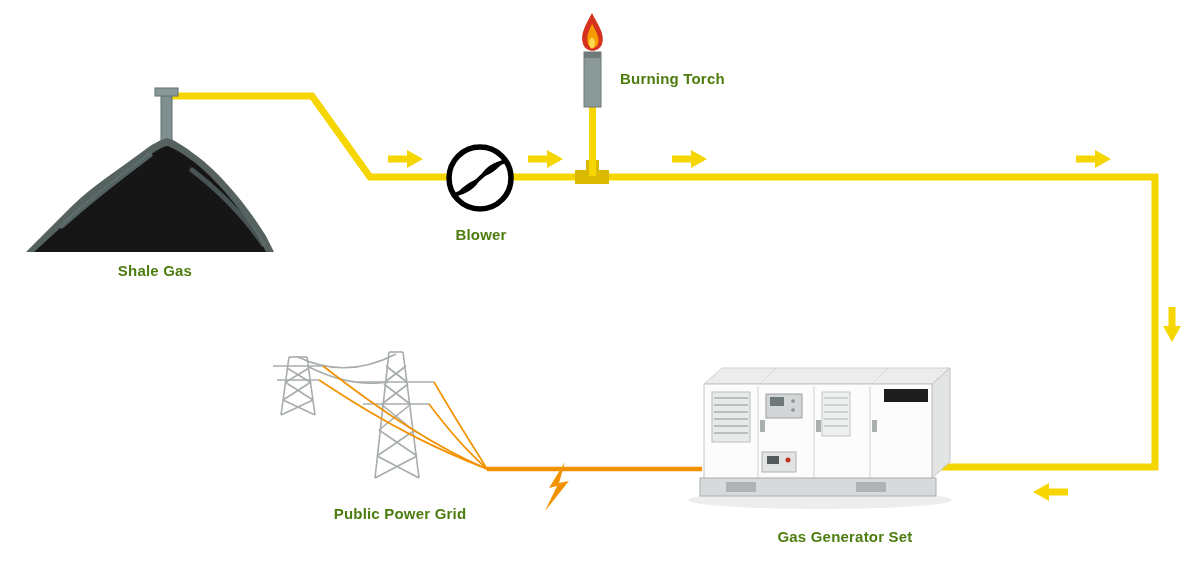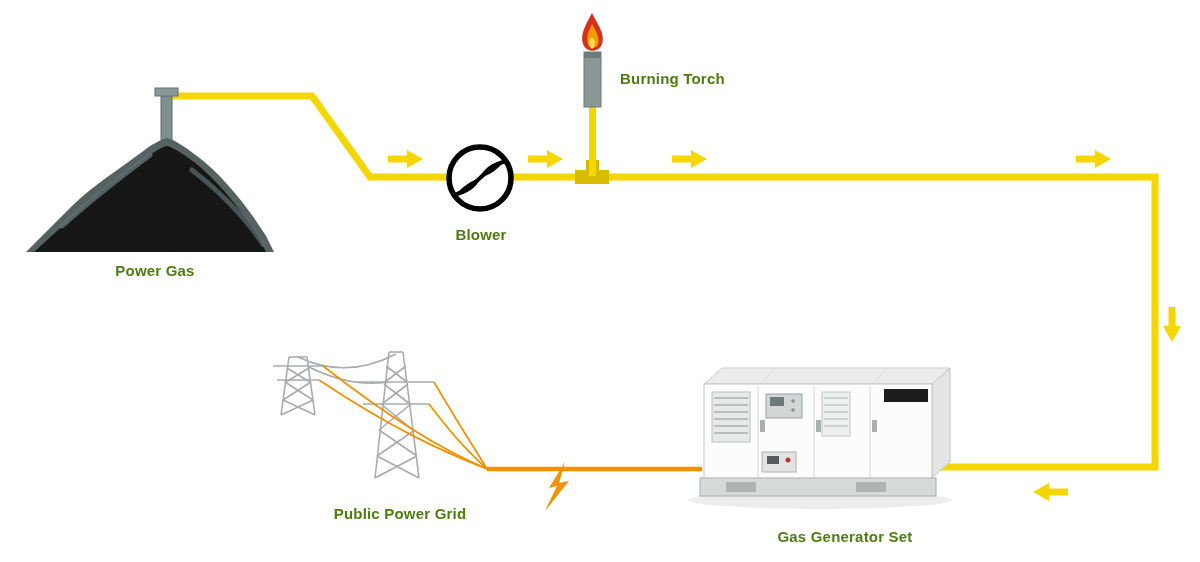--- a/index.html
+++ b/index.html
@@ -175,21 +175,21 @@
         <rect x="767" y="456" width="12" height="8" fill="#555a5a"></rect>
         <circle cx="788" cy="460" r="2.5" fill="#c03326"></circle>
       </g>
 
       <rect x="700" y="478" width="236" height="18" fill="#d7dada" stroke="#a9adad" stroke-width="1"></rect>
       <rect x="726" y="482" width="30" height="10" fill="#aeb4b4"></rect>
       <rect x="856" y="482" width="30" height="10" fill="#aeb4b4"></rect>
     </g>
   </svg>
 
-  <div class="lbl center" style="left:90px; top:262px; width:130px;">Power Gas</div>
+  <div class="lbl center" style="left:90px; top:262px; width:130px;">Shale Gas</div>
 
   <div class="lbl center" style="left:431px; top:226px; width:100px;">Blower</div>
 
   <div class="lbl" style="left:620px; top:70px;">Burning Torch</div>
 
   <div class="lbl center" style="left:315px; top:505px; width:170px;">Public Power Grid</div>
 
   <div class="lbl center" style="left:755px; top:528px; width:180px;">Gas Generator Set</div>
 
 </div>

